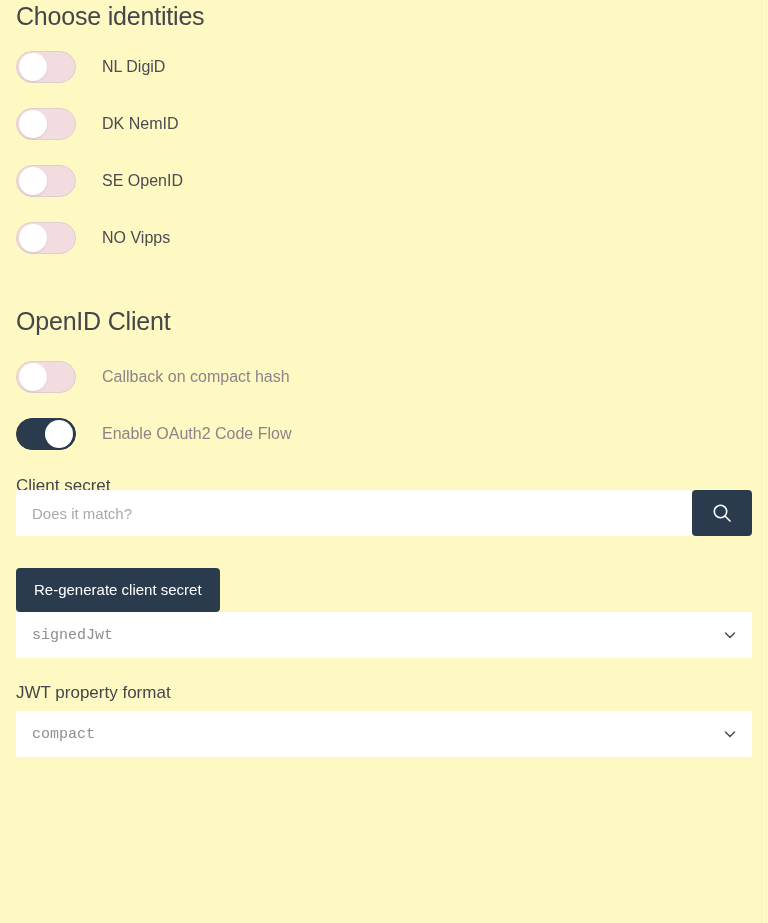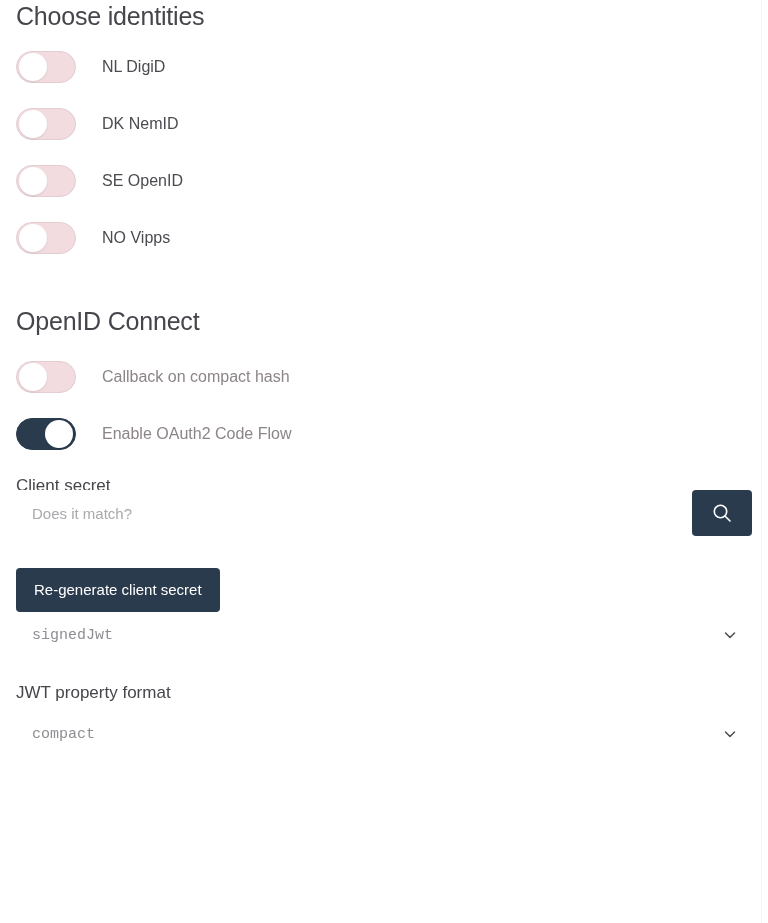--- a/index.html
+++ b/index.html
@@ -14,21 +14,21 @@
     background: #f6e3e5;
     font-family: "Liberation Sans", sans-serif;
     color: #3d3d42;
     -webkit-font-smoothing: antialiased;
   }
 
   .page {
     position: relative;
     width: 768px;
     height: 923px;
-    background: #ffffff;
+    background: #fef9c3;
     padding: 0 16px 0 16px;
     overflow: hidden;
   }
 
   
   .page::after {
     content: "";
     position: absolute;
     top: 0; right: 6px;
     width: 1px; height: 923px;
@@ -223,21 +223,21 @@
 
 
   <div class="toggle-row">
     <div class="toggle">
       <span class="knob"></span>
     </div>
     <span class="toggle-label">NO Vipps</span>
   </div>
 
   
-  <h2 class="section-heading" id="heading-oidc">OpenID Connect</h2>
+  <h2 class="section-heading" id="heading-oidc">OpenID Client</h2>
 
   <div class="toggle-row" id="row-callback">
     <div class="toggle">
       <span class="knob"></span>
     </div>
     <span class="toggle-label muted">Callback on compact hash</span>
   </div>
 
   <div class="toggle-row">
     <div class="toggle on">

